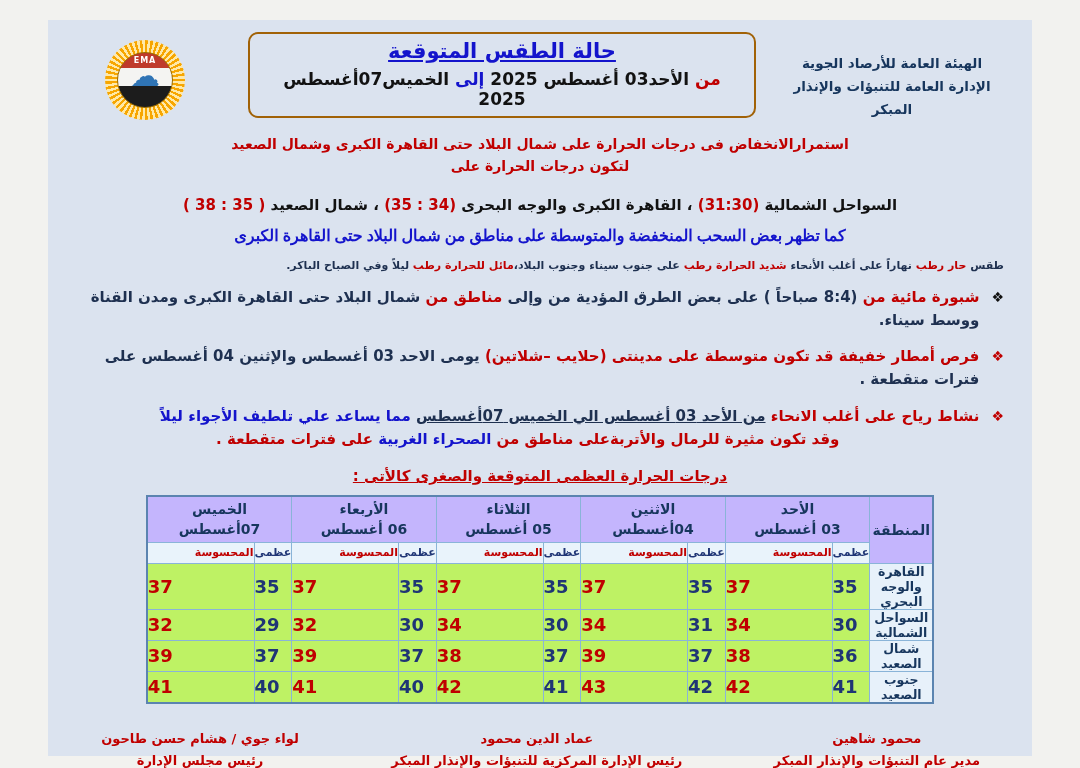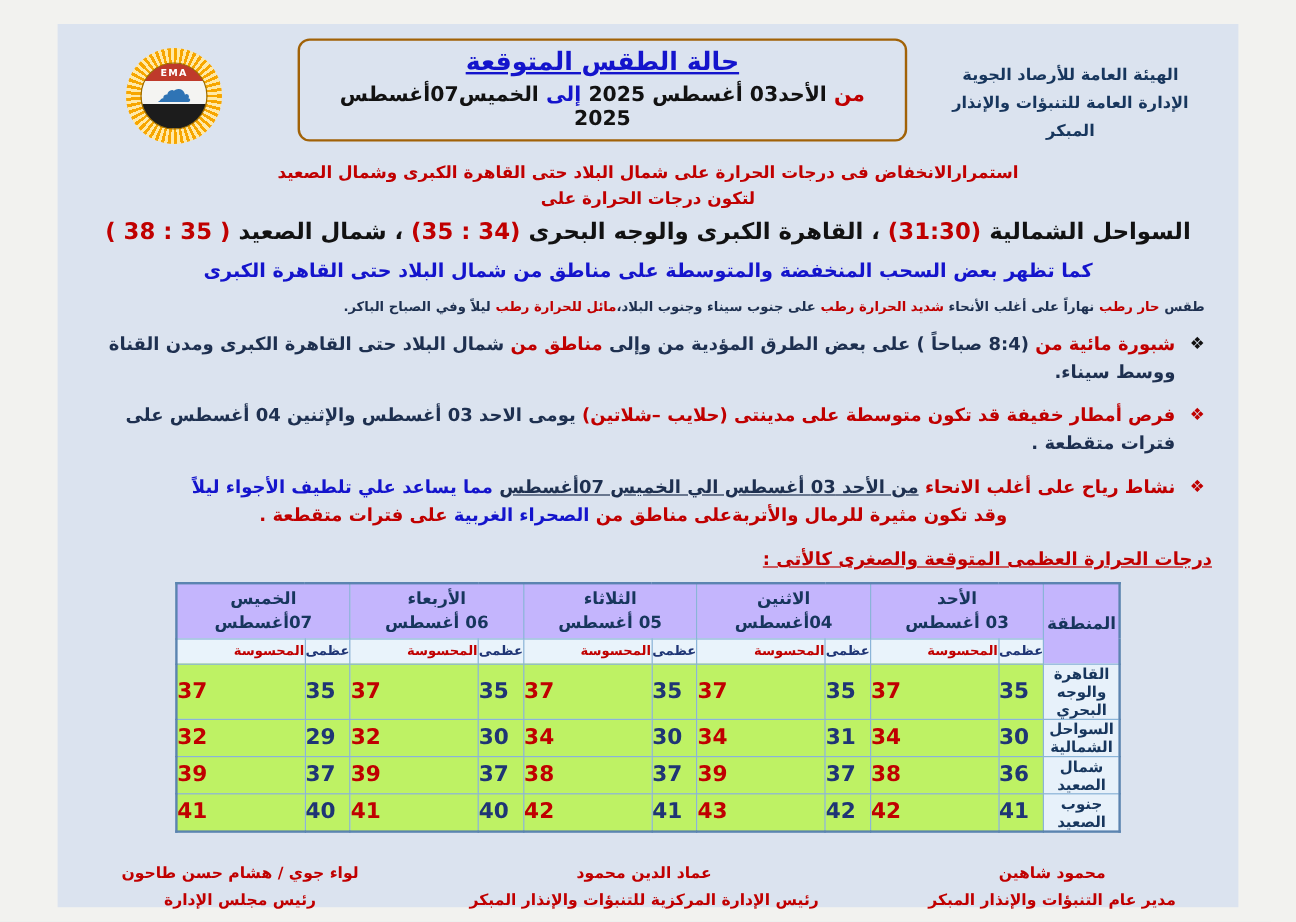--- a/index.html
+++ b/index.html
@@ -23,34 +23,34 @@
   .emblem .cloud { position:absolute; top:8px; left:0; right:0; text-align:center; color:#2f74b5; font-size:30px; line-height:1; }
 
   
   .c-red { color:#c00000; }
   .c-black { color:#121212; }
   .c-dark { color:#1e3050; }
   .c-blue { color:#1414cc; }
   .u { text-decoration:underline; }
 
   .p1 { margin-top:12px; text-align:center; color:#c00000; font-weight:bold; font-size:14px; line-height:1.6; }
-  .p2 { margin-top:4px; text-align:center; font-weight:bold; font-size:19px; }
-  .p3 { margin-top:12px; text-align:center; color:#1414cc; font-weight:bold; font-size:16px; }
+  .p2 { margin-top:18px; text-align:center; font-weight:bold; font-size:15px; }
+  .p3 { margin-top:12px; text-align:center; color:#1414cc; font-weight:bold; font-size:16px;font-family:Liberation Serif, serif; }
   .p4 { margin-top:14px; text-align:right; font-weight:bold; font-size:11px; padding:0 6px; }
 
   .bullets { margin-top:14px; padding:0 6px; }
   .bullet { display:flex; gap:12px; margin-top:13px; font-weight:bold; font-size:15px; line-height:1.55; }
   .diamond { font-size:14px; line-height:1.6; }
   .diamond.black { color:#111; }
   .diamond.red { color:#c00000; }
   .bullet .txt { flex:1; }
   .b3-line2 { text-align:center; }
 
   
-  .tbl-title { margin-top:16px; text-align:right; color:#c00000; font-weight:bold; font-size:15px; text-decoration:underline; }
+  .tbl-title { margin-top:16px; text-align:center; color:#c00000; font-weight:bold; font-size:15px; text-decoration:underline; }
   table { width:782px; margin:10px auto 0 auto; border-collapse:collapse; border:2px solid #5b84b0; }
   th, td { border:1px solid #8ab4d8; }
   .day-th, .region-th { background:#c4b5fd; color:#17365d; font-size:14px; font-weight:bold; padding:2px 0; height:46px; }
   .day-th div { line-height:1.45; }
   .region-th { width:112px; }
   .sub-th { background:#e9f3fb; font-size:11px; font-weight:bold; height:21px; width:67px; }
   .sub-th.max { color:#1f3575; }
   .sub-th.felt { color:#c00000;padding-left:47px; }
   .region-td { background:#e7f1fa; color:#17365d; font-size:12.5px; font-weight:bold; text-align:center; height:31px; padding:0 4px; }
   td.num { background:#bef264; text-align:left; font-size:18px; font-weight:bold; }

